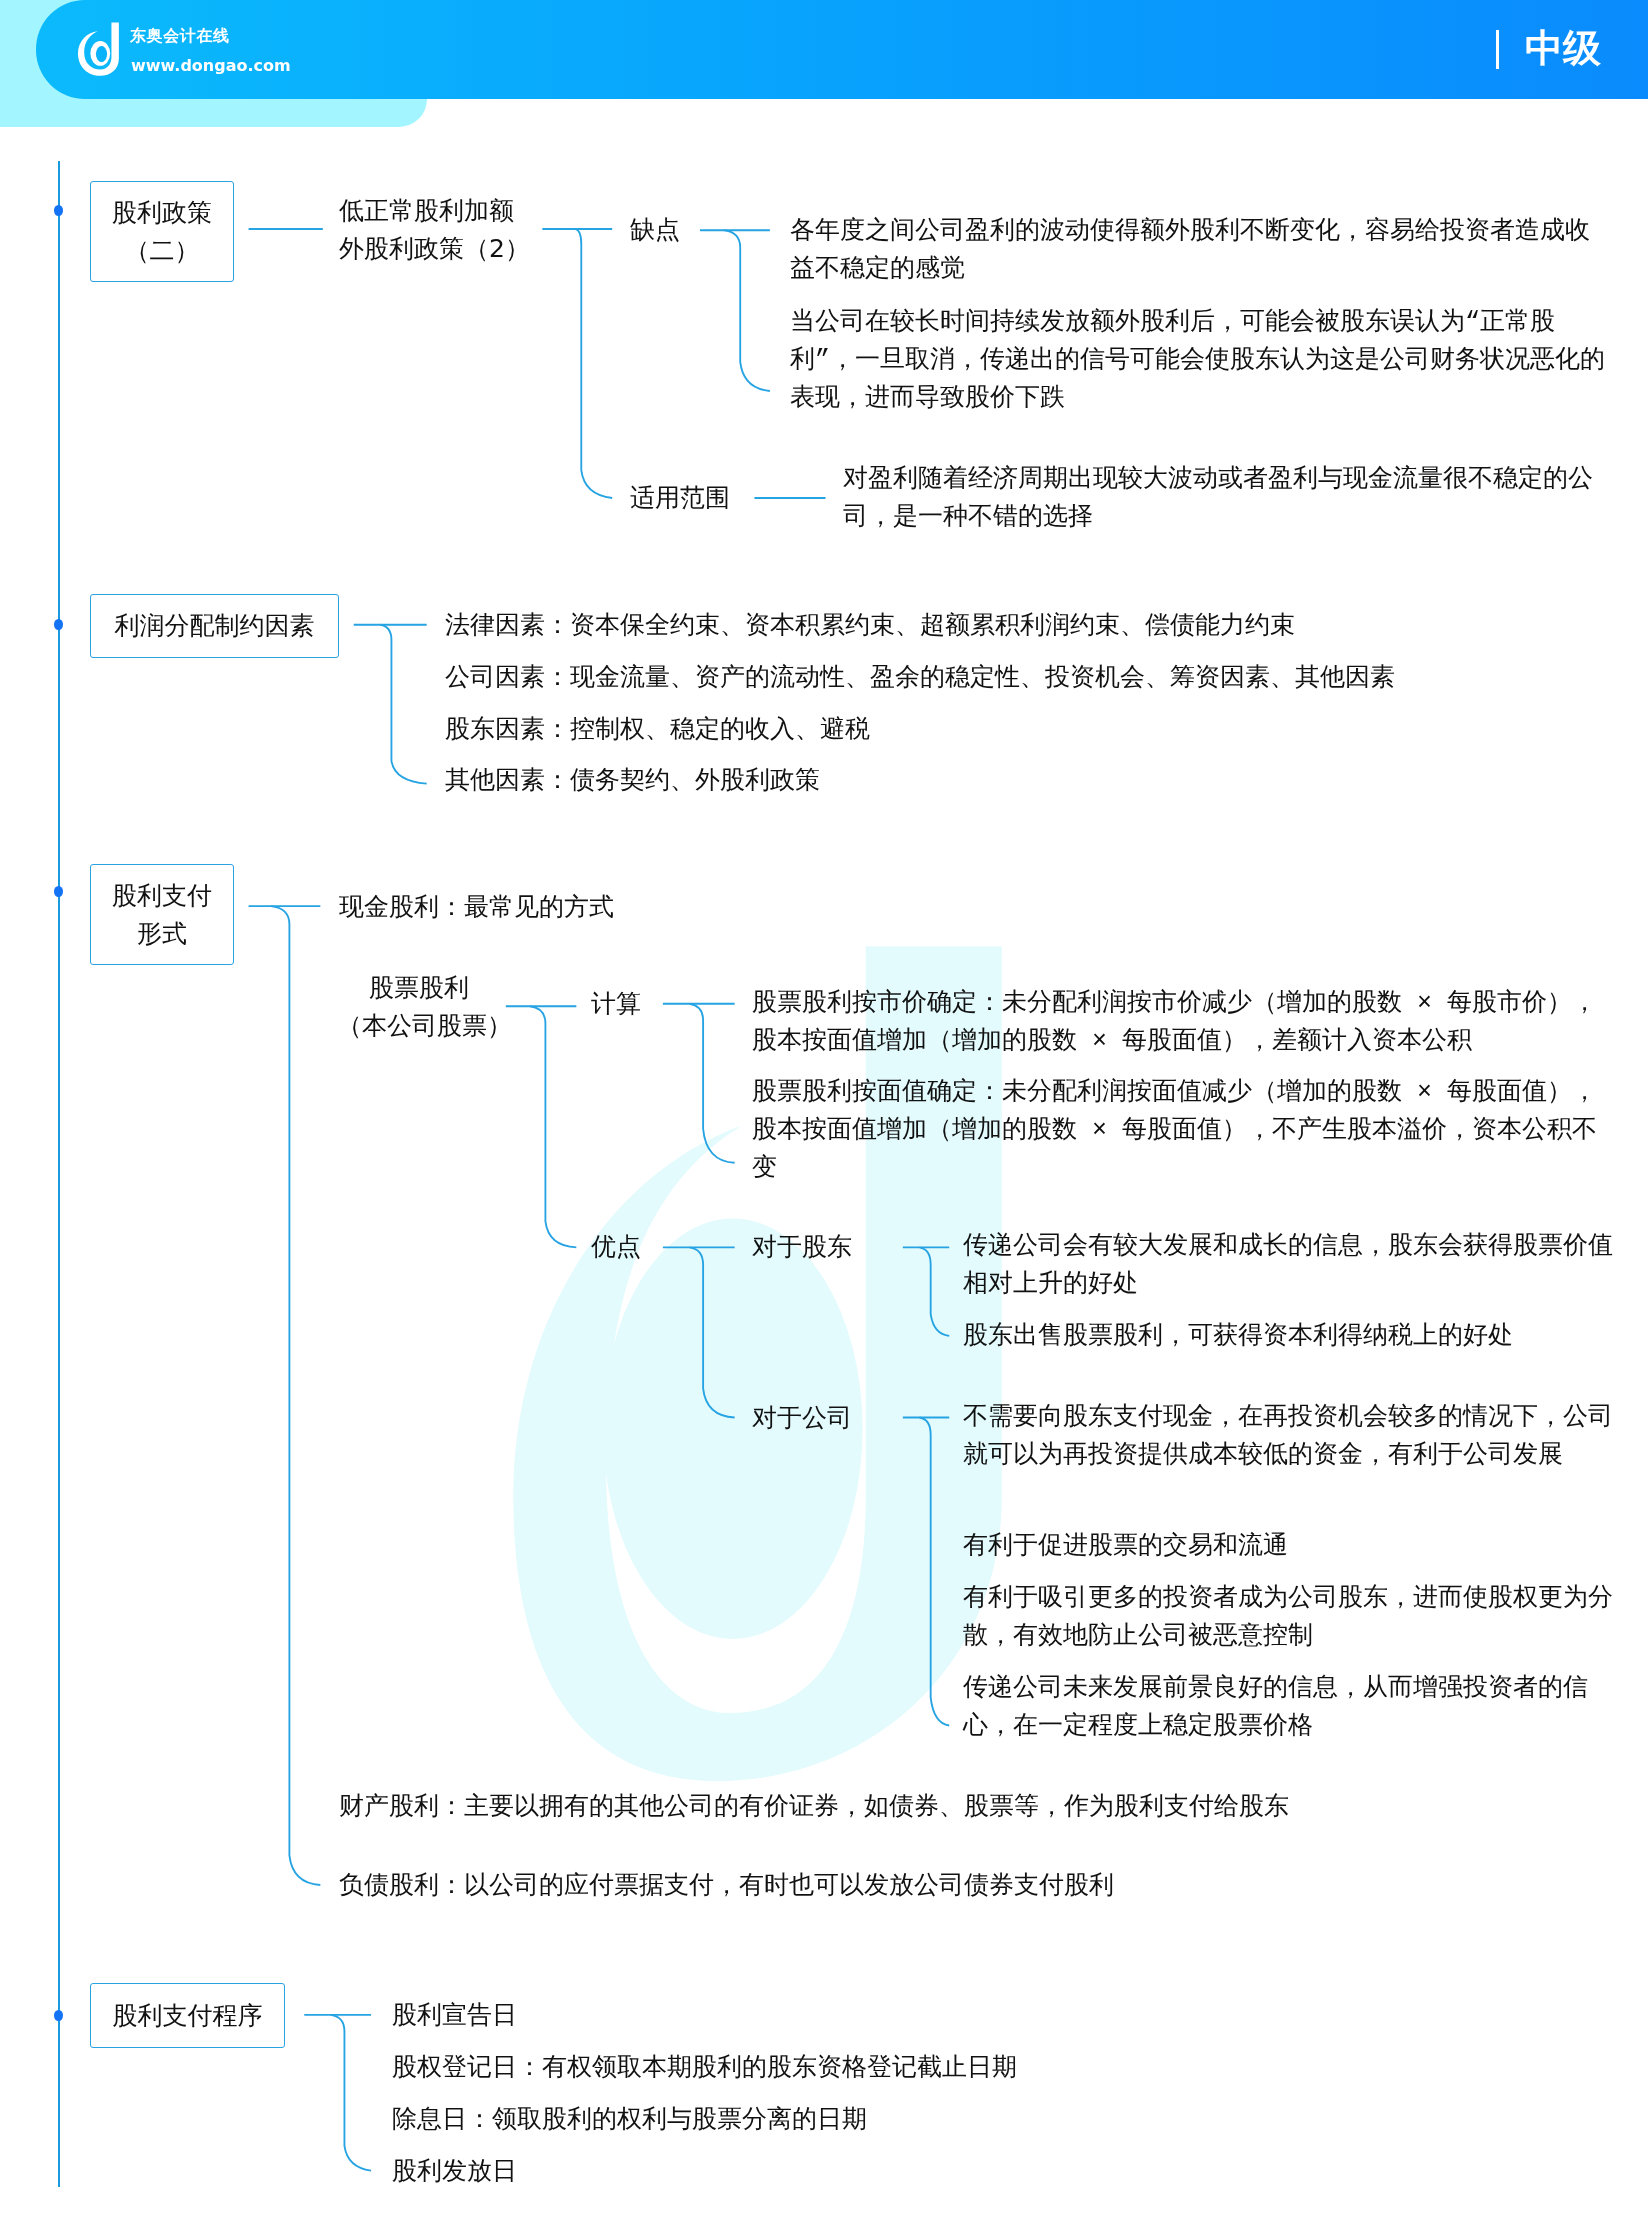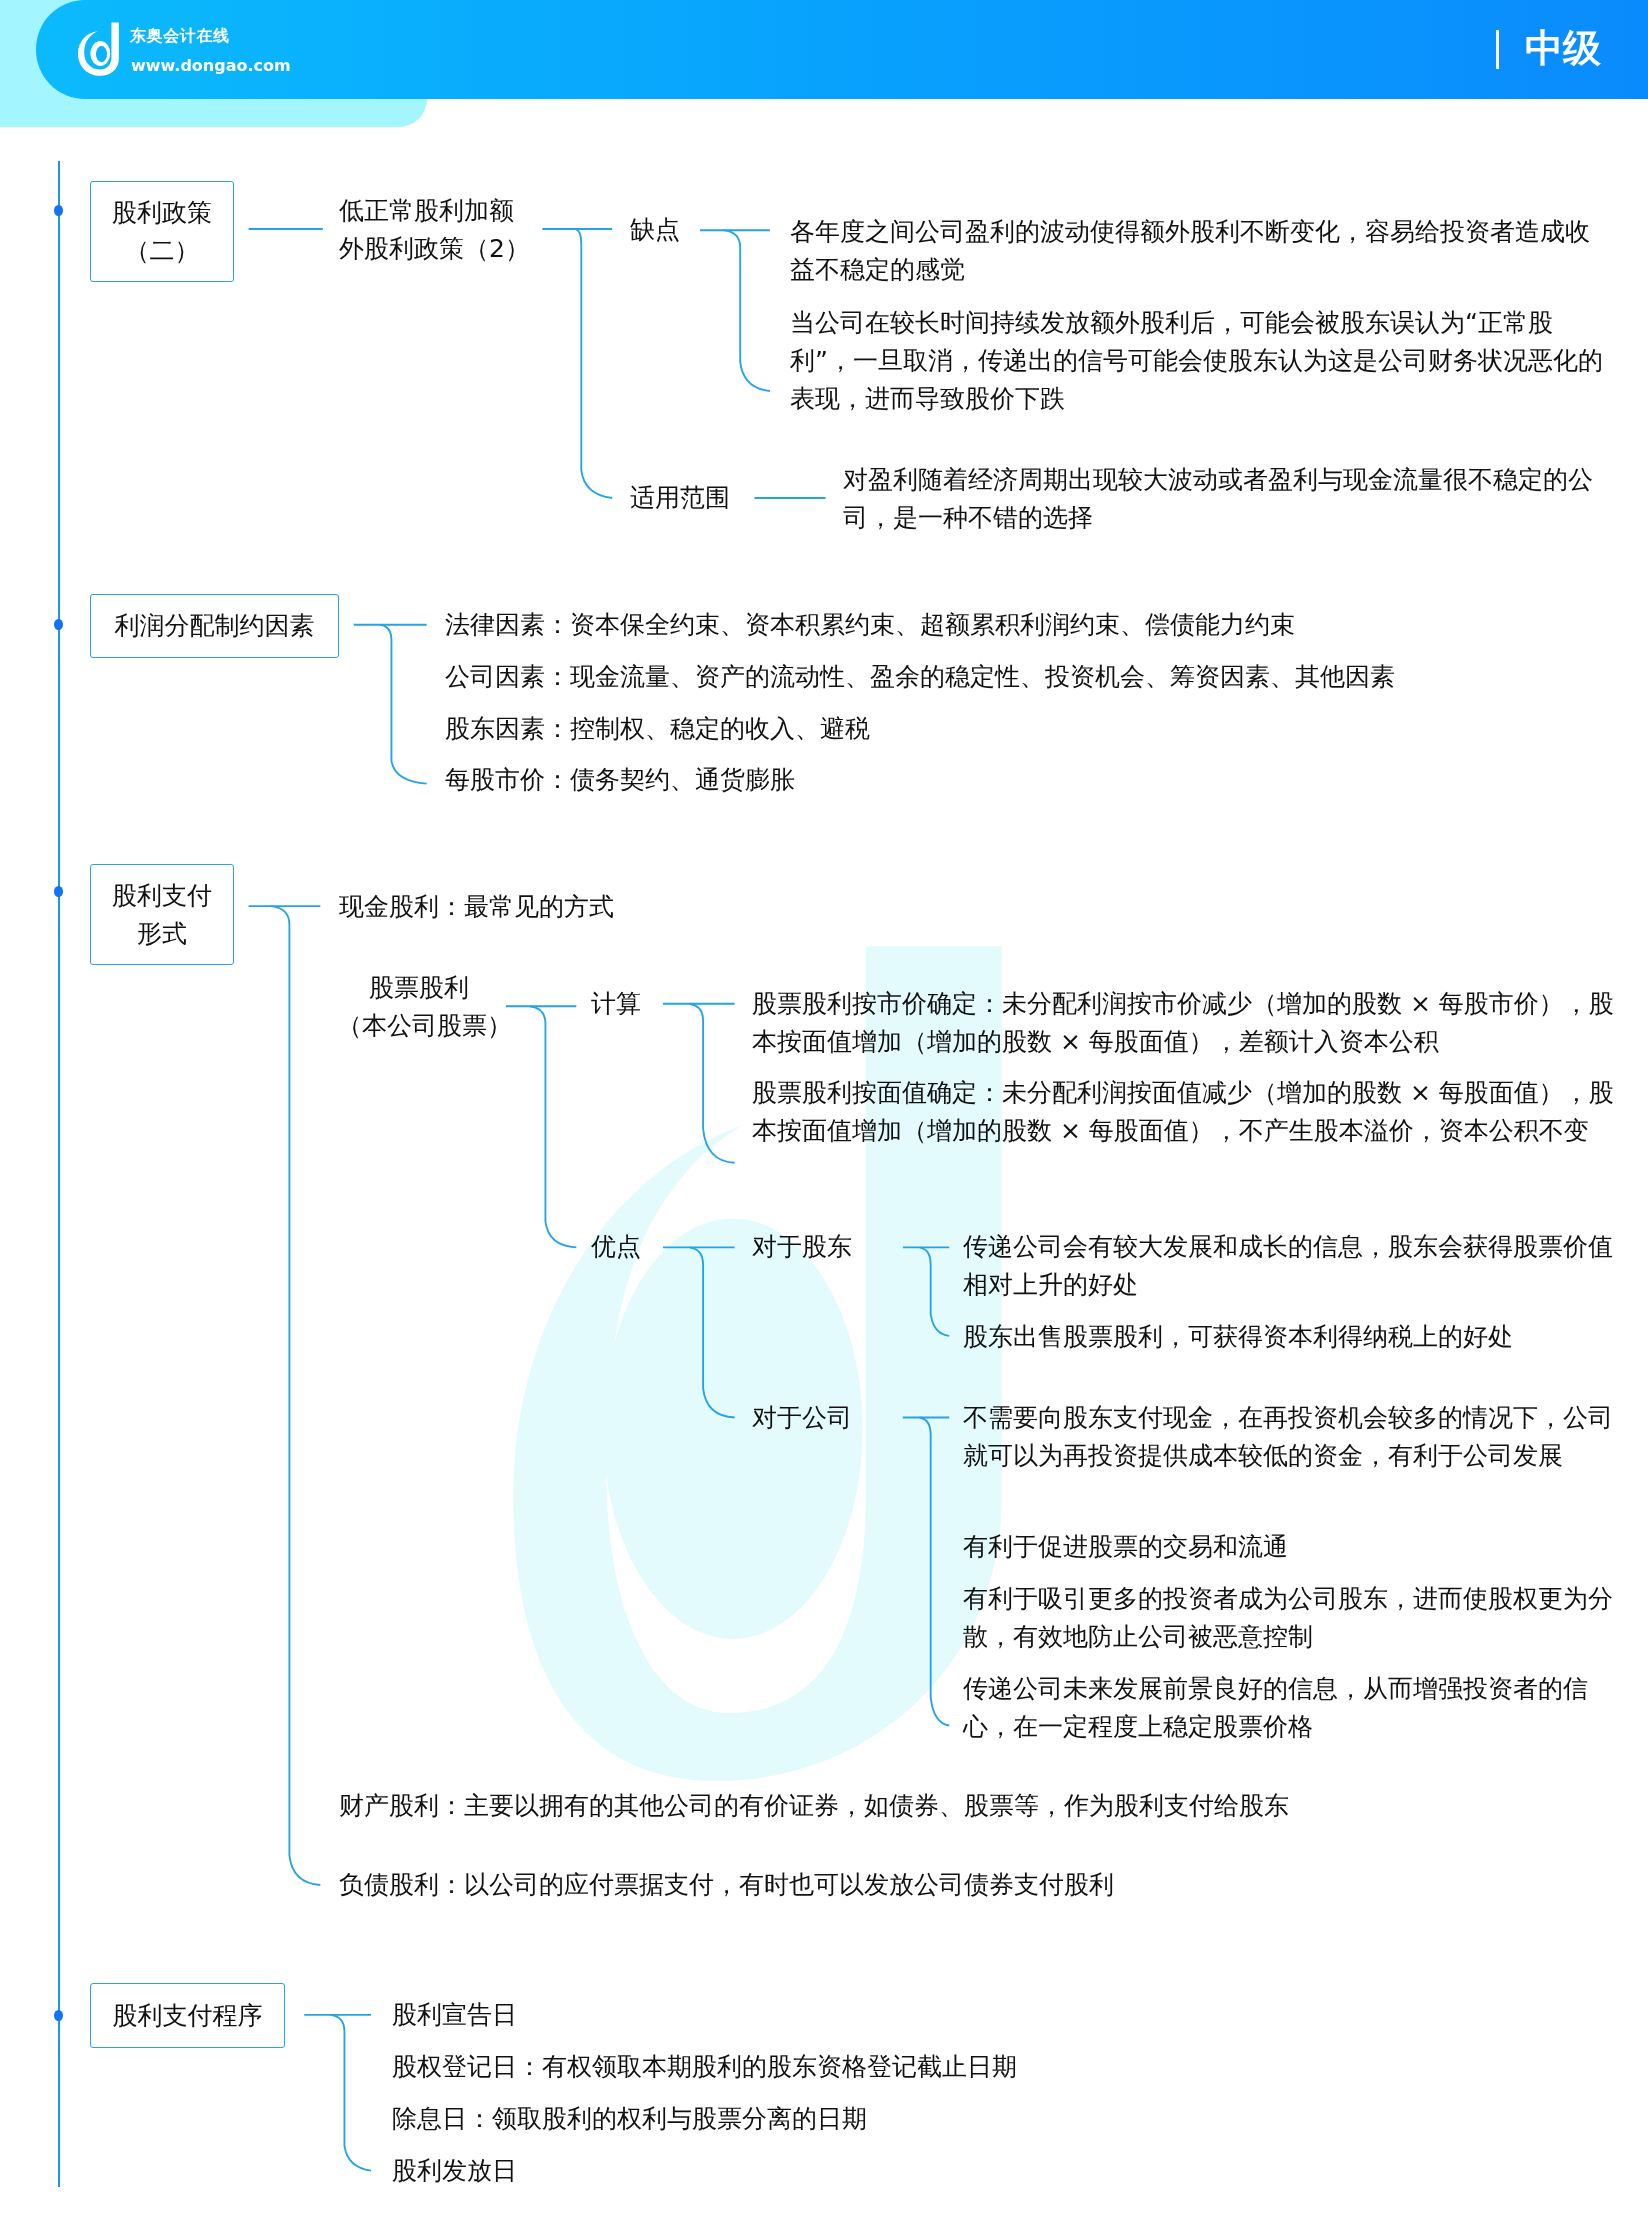--- a/index.html
+++ b/index.html
@@ -40,21 +40,21 @@
   .dot { position: absolute; width: 8.7px; height: 11px; border-radius: 50%; background: #1472f5; left: 54px; }
   
   .box {
     position: absolute; border: 1.9px solid #2aa3e2; border-radius: 3px; background: #fff;
     display: flex; align-items: center; justify-content: center; text-align: center;
     font-size: 25px; line-height: 38px; color: #111; box-sizing: border-box;
   }
   .t {
     position: absolute; font-size: 25px; line-height: 38px; color: #111; white-space: nowrap;
   }
-  .tw { white-space: normal; }
+  .tw { white-space: normal; font-family: Liberation Mono, monospace; }
   svg.lines { position: absolute; left: 0; top: 0; width: 1648px; height: 2216px; }
   svg.lines path { fill: none; stroke: #26a3e3; stroke-width: 3; }
 </style>
 </head>
 <body>
 
 <div class="tab-bg"></div>
 <div class="header">
 </div>
 <svg class="logo-mark" viewBox="0 0 100 92">
@@ -122,21 +122,21 @@
 <div class="t tw" style="left:790px;top:304px;width:823px">当公司在较长时间持续发放额外股利后，可能会被股东误认为“正常股利”，一旦取消，传递出的信号可能会使股东认为这是公司财务状况恶化的表现，进而导致股价下跌</div>
 <div class="t" style="left:630px;top:479px">适用范围</div>
 <div class="t tw" style="left:843px;top:461px;width:770px">对盈利随着经济周期出现较大波动或者盈利与现金流量很不稳定的公司，是一种不错的选择</div>
 
 <div class="box" style="left:90px;top:594px;width:249px;height:64px">
   <div>利润分配制约因素</div>
 </div>
 <div class="t" style="left:445px;top:606px">法律因素：资本保全约束、资本积累约束、超额累积利润约束、偿债能力约束</div>
 <div class="t" style="left:445px;top:658px">公司因素：现金流量、资产的流动性、盈余的稳定性、投资机会、筹资因素、其他因素</div>
 <div class="t" style="left:445px;top:710px">股东因素：控制权、稳定的收入、避税</div>
-<div class="t" style="left:445px;top:761px">每股市价：债务契约、通货膨胀</div>
+<div class="t" style="left:445px;top:761px">其他因素：债务契约、外股利政策</div>
 
 <div class="box" style="left:90px;top:864px;width:144px;height:101px">
   <div>
     <div>股利支付</div>
     <div>形式</div>
   </div>
 </div>
 <div class="t" style="left:339px;top:888px">现金股利：最常见的方式</div>
 <div class="t" style="left:337px;top:969px;text-align:center;width:164px">
   <div>股票股利</div>

